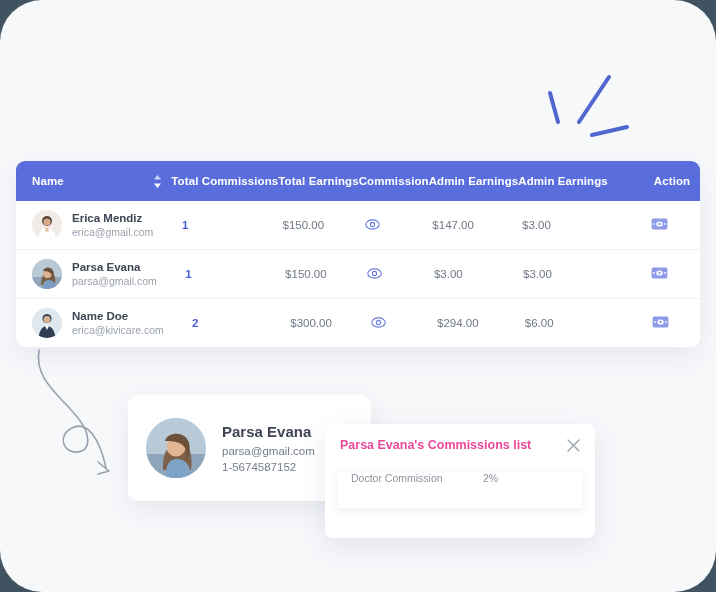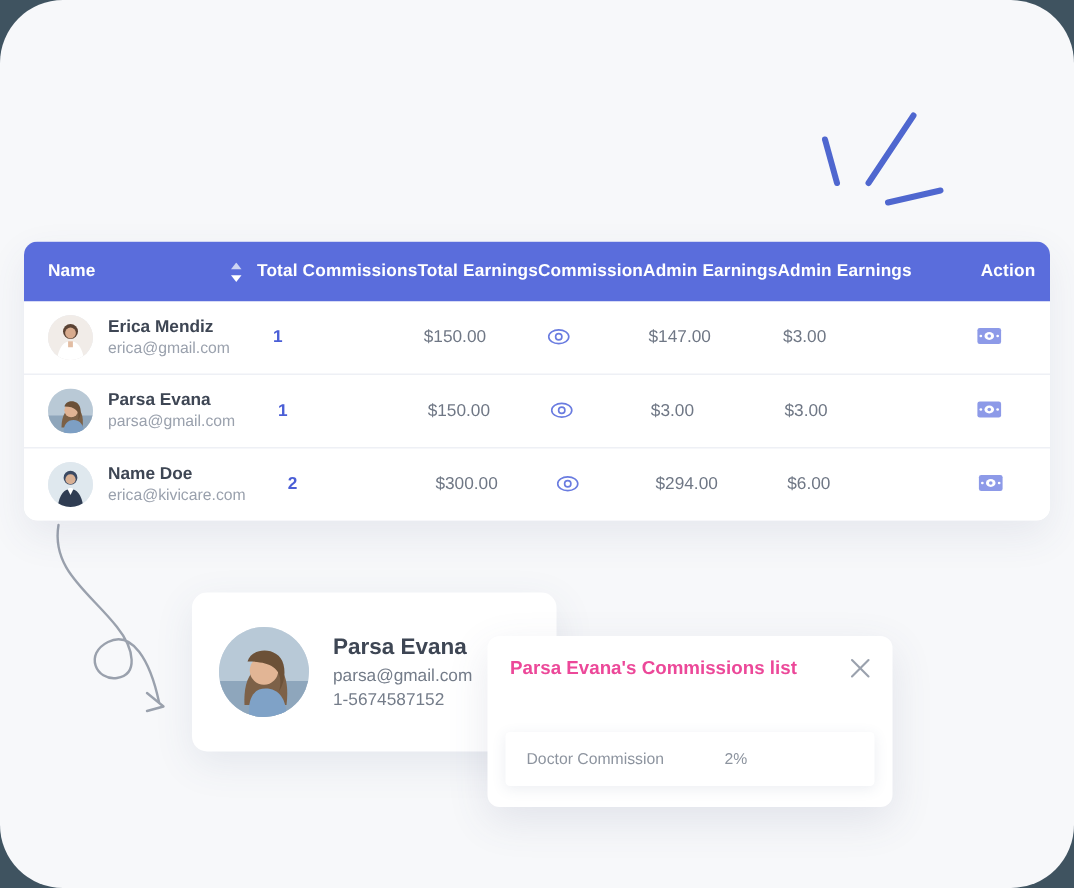--- a/index.html
+++ b/index.html
@@ -187,27 +187,27 @@
     font-size: 12.5px;
     font-weight: bold;
     color: #ec4899;
   }
   .modal-close {
     background: none; border: none; padding: 0; margin: 0;
     cursor: pointer; line-height: 0;
   }
   .modal-row {
     position: absolute;
-    left: 12px; top: 64px;
+    left: 12px; top: 48px;
     width: 246px; height: 36px;
     background: #ffffff;
     border-radius: 3px;
     box-shadow: 0 2px 9px rgba(70,85,125,0.10);
     display: flex;
-    align-items: center;
+    align-items: flex-start;
   }
   .modal-row-label {
     font-size: 10.5px;
     color: #8d949f;
     padding-left: 14px;
     width: 146px;
     box-sizing: border-box;
   }
   .modal-row-value {
     font-size: 10.5px;

